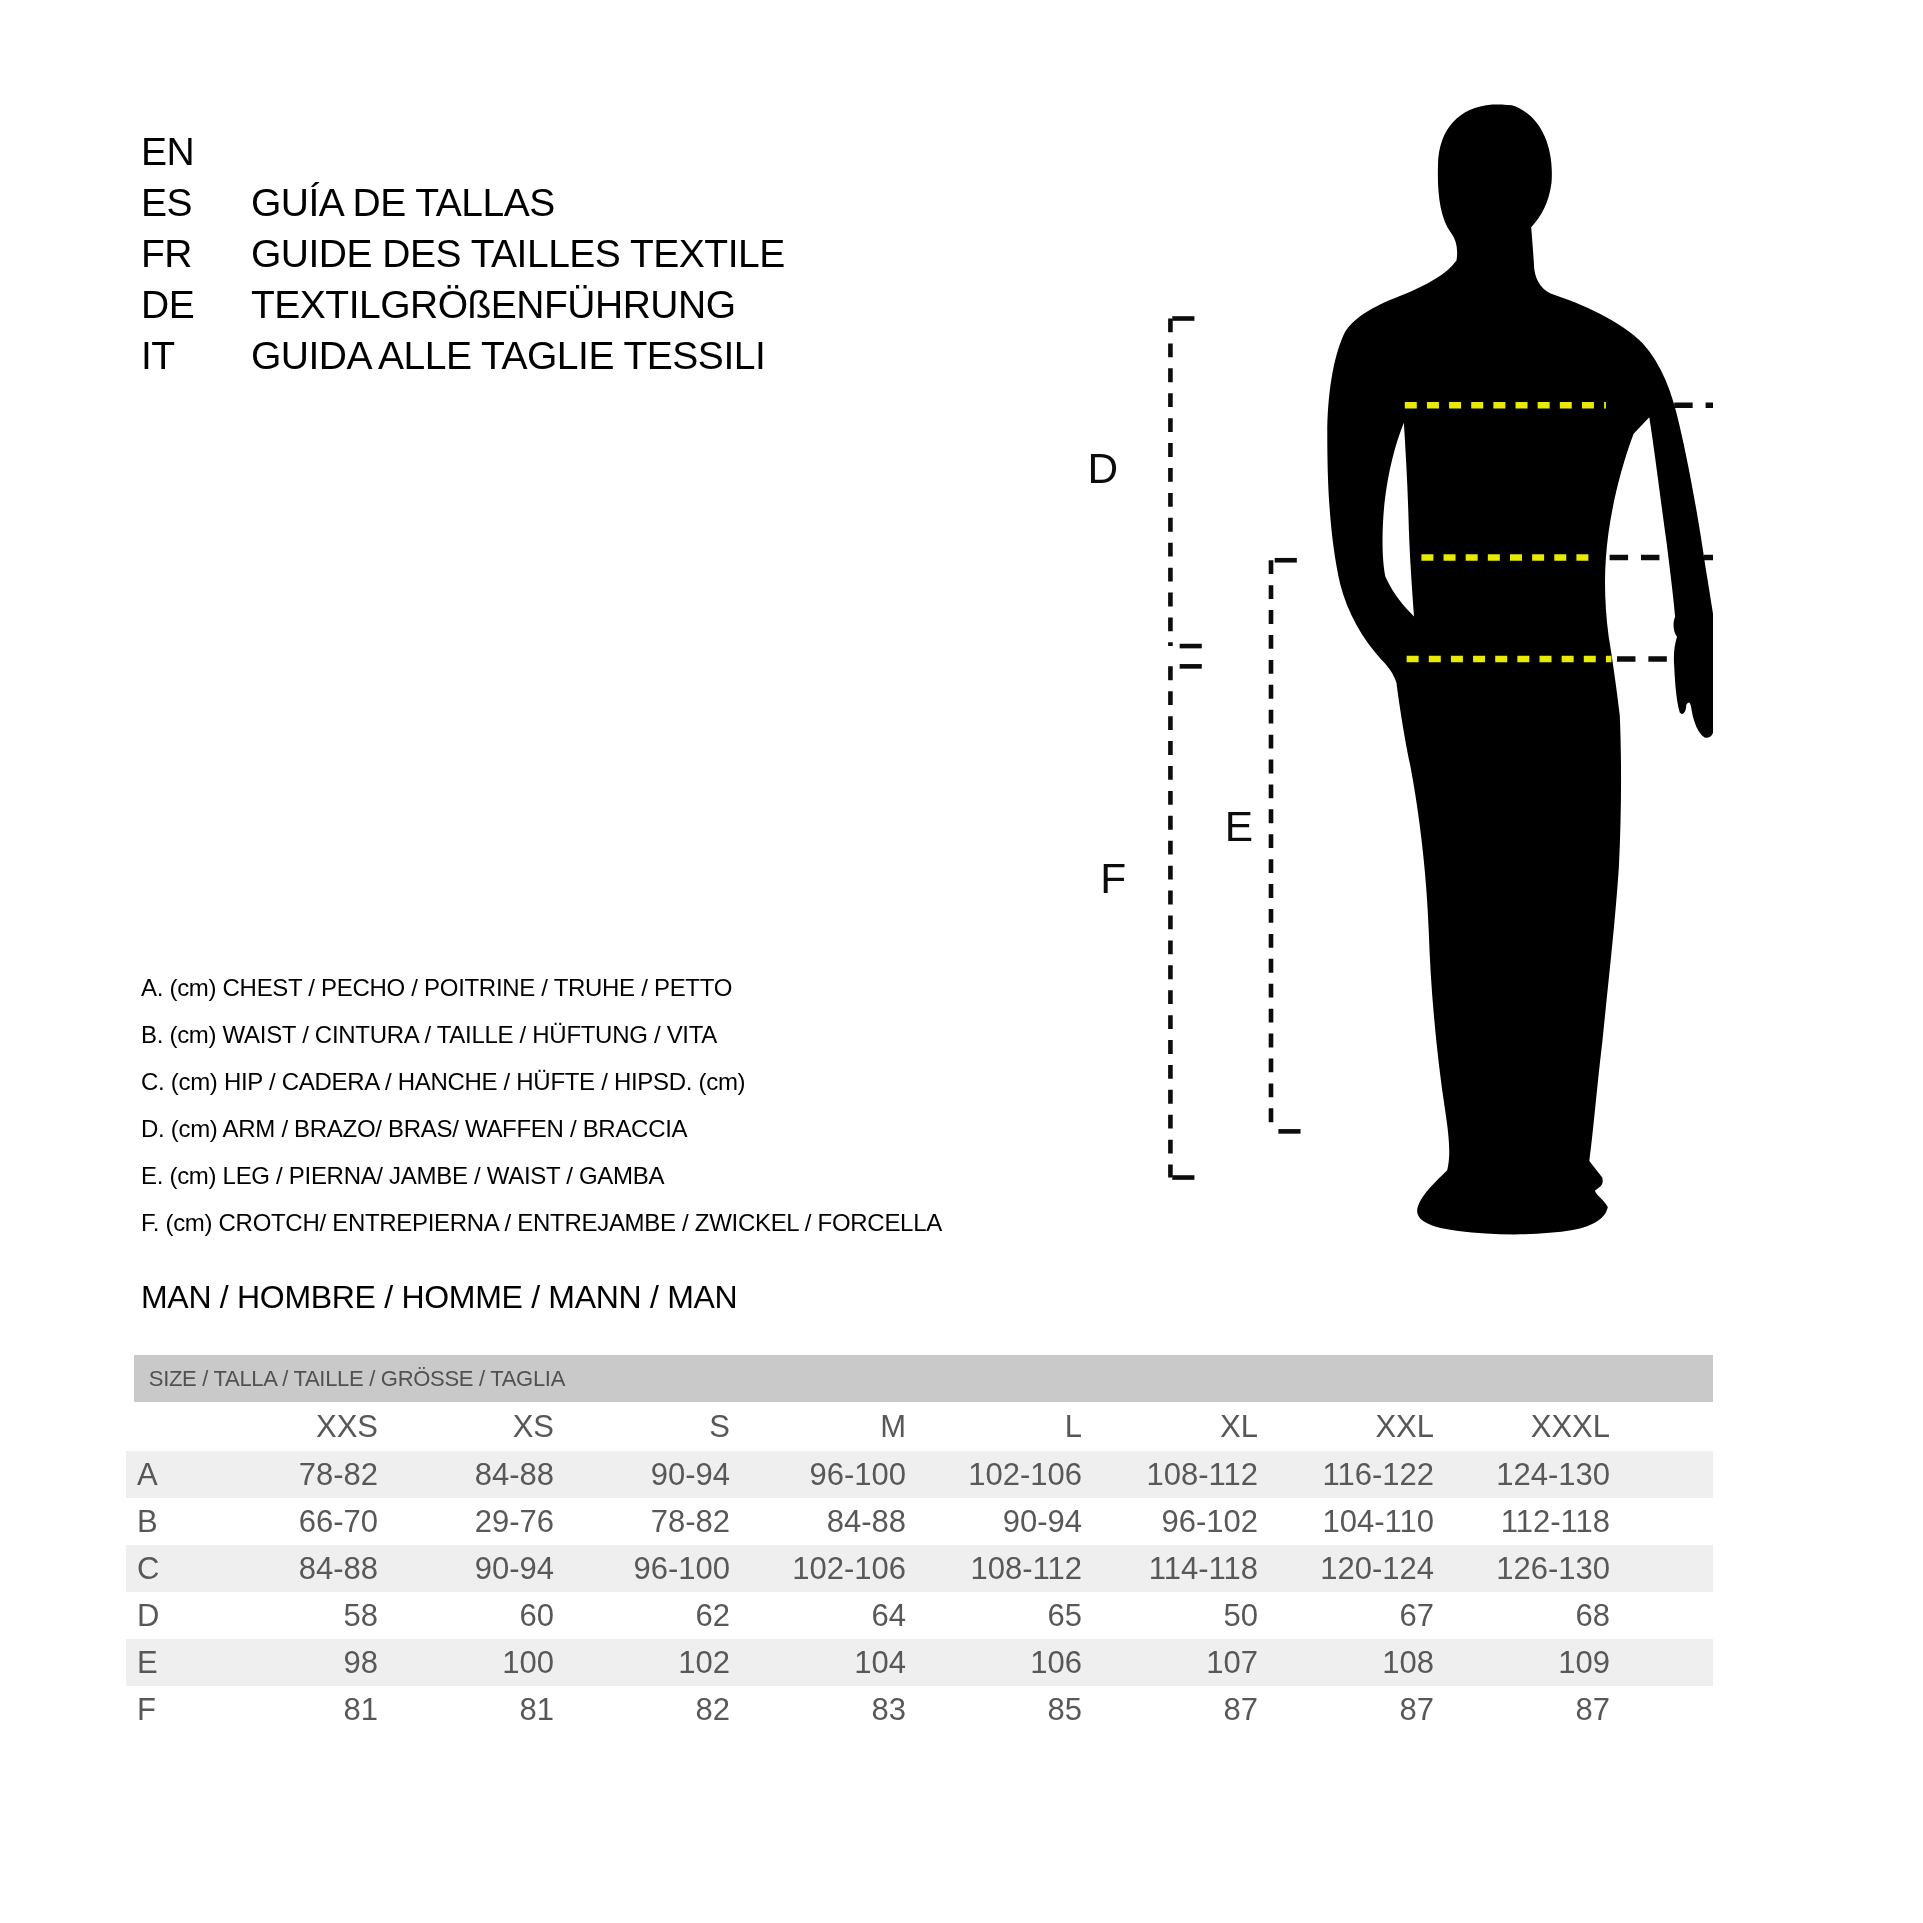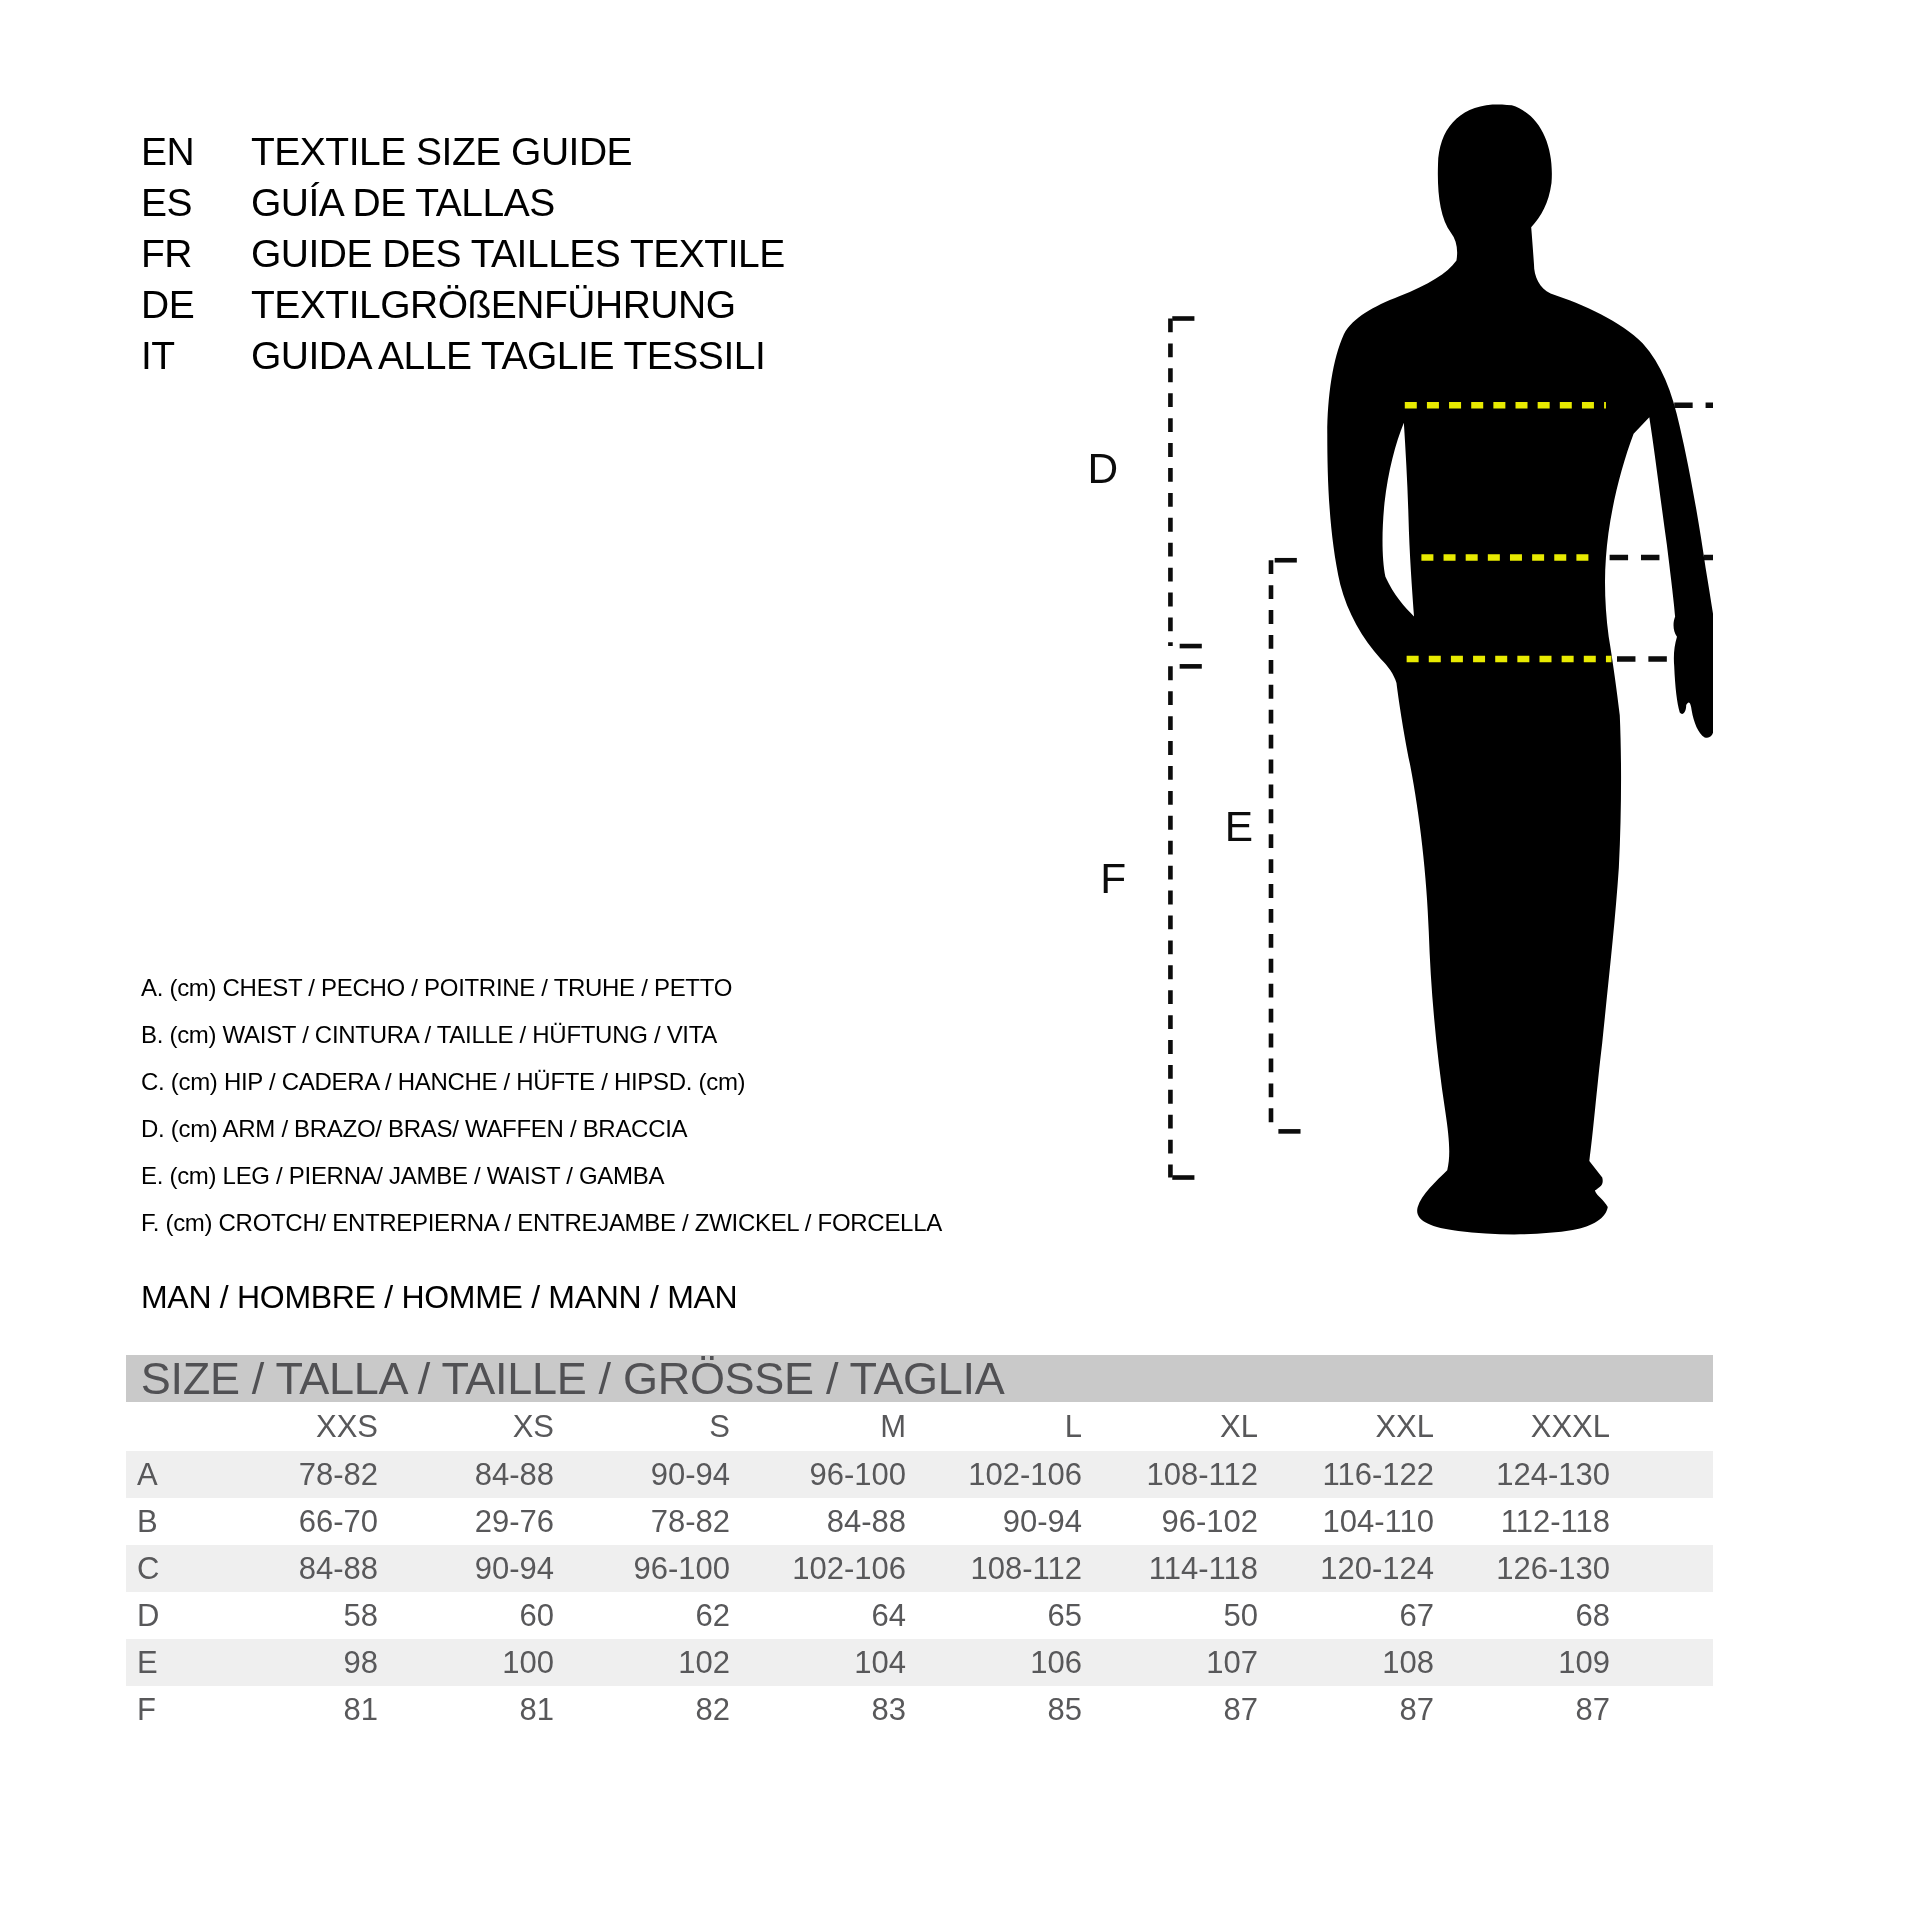--- a/index.html
+++ b/index.html
@@ -21,37 +21,36 @@
   .measure-line{height:47px;line-height:47px;font-size:24px;letter-spacing:-0.3px;white-space:nowrap;}
   
   .category{position:absolute;left:141px;top:1278px;font-size:32px;line-height:39px;letter-spacing:-0.3px;}
   
   .figure{position:absolute;left:1052px;top:74px;width:796px;height:1229px;}
   .figure text{font-family:"Liberation Sans", sans-serif;font-size:46px;fill:#0c0c0c;}
   
   .size-table{position:absolute;left:126px;top:1355px;width:1671px;font-size:31px;color:#58585a;}
   .t-head{
     height:47px;line-height:47px;background:#c9c9c9;color:#515154;
-    padding-left:14.8px;font-size:45px;letter-spacing:-0.3px;box-sizing:border-box;
+    padding-left:14.8px;font-size:22px;letter-spacing:-0.3px;box-sizing:border-box;margin-left:8px;
   }
   .t-row{display:grid;grid-template-columns:76px repeat(8,176px) 1fr;align-items:center;height:47px;}
   .t-row.sizes{height:49px;}
   .t-row.stripe{background:#efefef;}
   .t-label{padding-left:11px;text-align:left;}
   .t-cell{text-align:right;}
 </style>
 </head>
 <body>
 
 <div class="page">
 
   <div class="lang-block">
     <div class="lang-row">
       <span class="lang-code">EN</span>
-      <span class="lang-title">TEXTILE SIZE GUIDE</span>
     </div>
     <div class="lang-row">
       <span class="lang-code">ES</span>
       <span class="lang-title">GUÍA DE TALLAS</span>
     </div>
     <div class="lang-row">
       <span class="lang-code">FR</span>
       <span class="lang-title">GUIDE DES TAILLES TEXTILE</span>
     </div>
     <div class="lang-row">

